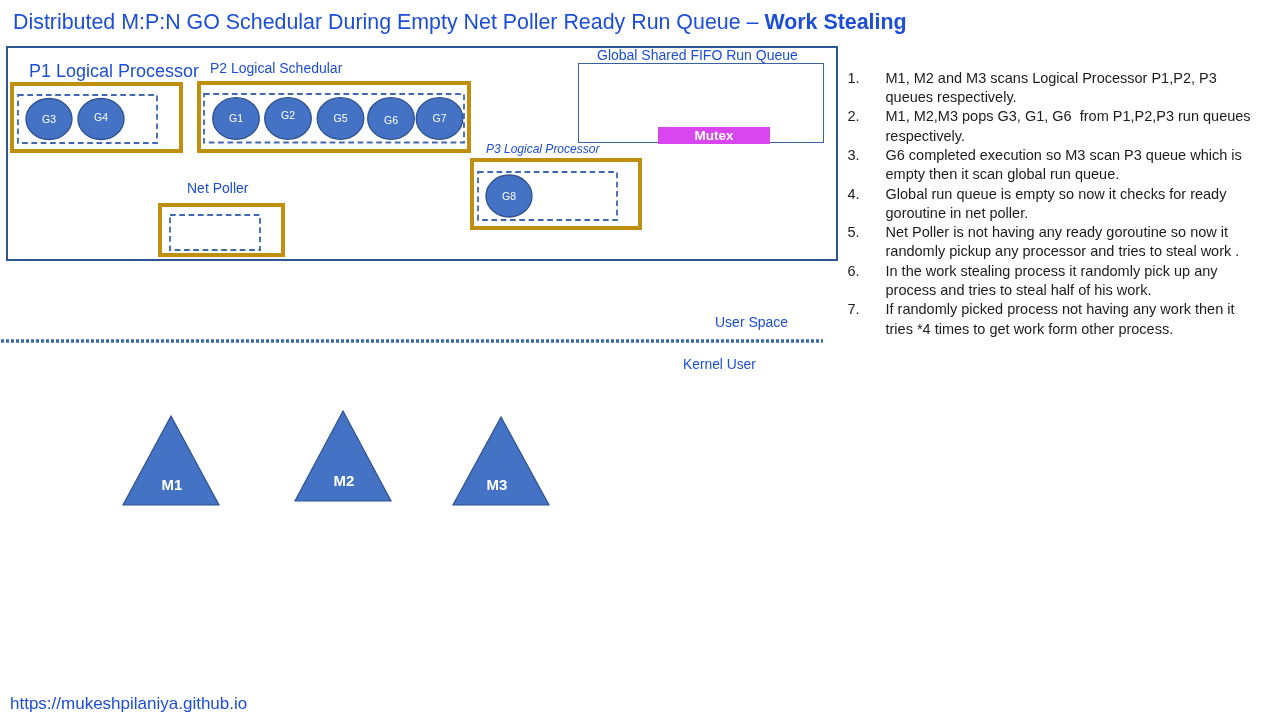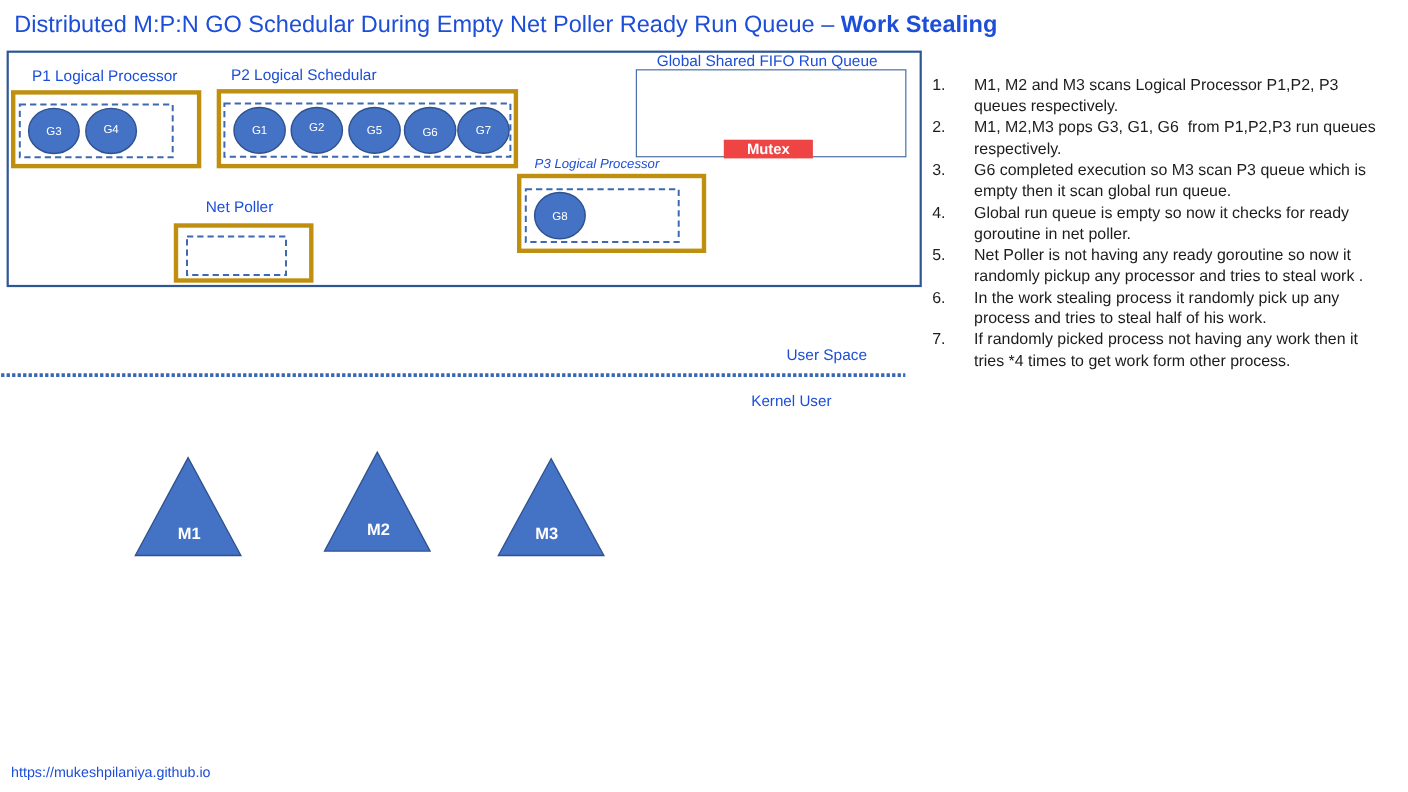--- a/index.html
+++ b/index.html
@@ -16,21 +16,21 @@
 
 <div class="abs" style="left:6px;top:46px;width:832px;height:215px;border:2px solid #2e5693;box-sizing:border-box;"></div>
 
 <div class="gold" style="left:10px;top:82px;width:173px;height:71px;"></div>
 <div class="gold" style="left:197px;top:81px;width:274px;height:72px;"></div>
 <div class="gold" style="left:470px;top:158px;width:172px;height:72px;"></div>
 <div class="gold" style="left:158px;top:203px;width:127px;height:54px;"></div>
 
 <div class="abs" style="left:578px;top:63px;width:246px;height:80px;border:1.2px solid #3a62a0;box-sizing:border-box;"></div>
 
-<div class="abs" style="left:658px;top:127px;width:81px;height:17px;background:#ef4444;color:#ffffff;font-size:13.5px;font-weight:bold;text-align:center;line-height:17px;">Mutex</div>
+<div class="abs" style="left:658px;top:127px;width:112px;height:17px;background:#d946ef;color:#ffffff;font-size:13.5px;font-weight:bold;text-align:center;line-height:17px;">Mutex</div>
 
 <svg class="abs" style="left:0;top:0;" width="1280" height="720" viewBox="0 0 1280 720">
 
   <g fill="none" stroke="#3f68b0" stroke-width="1.8" stroke-dasharray="5.7 3.6">
     <rect x="18" y="95" width="139" height="48"></rect>
     <rect x="204" y="94" width="260" height="48.5"></rect>
     <rect x="478" y="172" width="139" height="48"></rect>
     <rect x="170" y="215" width="90" height="35"></rect>
   </g>
 
@@ -64,31 +64,31 @@
     <text x="509" y="200">G8</text>
   </g>
 
   <g fill="#ffffff" font-family="Liberation Sans, sans-serif" font-size="15px" font-weight="bold" text-anchor="middle">
     <text x="172" y="490">M1</text>
     <text x="344" y="486">M2</text>
     <text x="497" y="490">M3</text>
   </g>
 </svg>
 
-<div class="lbl" style="left:29px;top:61px;font-size:14px;text-align:center;">P1 Logical Processor</div>
+<div class="lbl" style="left:29px;top:61px;font-size:18px;text-align:center;">P1 Logical Processor</div>
 <div class="lbl" style="left:210px;top:60px;font-size:14px;">P2 Logical Schedular</div>
 <div class="lbl" style="left:486px;top:142px;font-size:12px;font-style:italic;">P3 Logical Processor</div>
 <div class="lbl" style="left:187px;top:180px;font-size:14px;">Net Poller</div>
 <div class="lbl" style="left:597px;top:47px;font-size:14px;">Global Shared FIFO Run Queue</div>
 <div class="lbl" style="left:683px;top:314px;font-size:14px;margin-left:32px;">User Space</div>
 <div class="lbl" style="left:683px;top:357px;font-size:13.8px;">Kernel User</div>
 
 <div class="abs" style="left:847.5px;top:68.8px;width:412px;font-size:14.5px;line-height:19.3px;color:#1c1c1c;">
   <div style="position:relative;padding-left:38px;"><span style="position:absolute;left:0;">1.</span>M1, M2 and M3 scans Logical Processor P1,P2, P3<br>queues respectively.</div>
   <div style="position:relative;padding-left:38px;"><span style="position:absolute;left:0;">2.</span>M1, M2,M3 pops G3, G1, G6&nbsp; from P1,P2,P3 run queues<br>respectively.</div>
   <div style="position:relative;padding-left:38px;"><span style="position:absolute;left:0;">3.</span>G6 completed execution so M3 scan P3 queue which is<br>empty then it scan global run queue.</div>
   <div style="position:relative;padding-left:38px;"><span style="position:absolute;left:0;">4.</span>Global run queue is empty so now it checks for ready<br>goroutine in net poller.</div>
   <div style="position:relative;padding-left:38px;"><span style="position:absolute;left:0;">5.</span>Net Poller is not having any ready goroutine so now it<br>randomly pickup any processor and tries to steal work .</div>
   <div style="position:relative;padding-left:38px;"><span style="position:absolute;left:0;">6.</span>In the work stealing process it randomly pick up any<br>process and tries to steal half of his work.</div>
   <div style="position:relative;padding-left:38px;"><span style="position:absolute;left:0;">7.</span>If randomly picked process not having any work then it<br>tries *4 times to get work form other process.</div>
 </div>
 
-<div class="lbl" style="left:10px;top:694px;font-size:13px;">https://mukeshpilaniya.github.io</div>
+<div class="lbl" style="left:10px;top:694px;font-size:17px;">https://mukeshpilaniya.github.io</div>
 
 </body></html>

